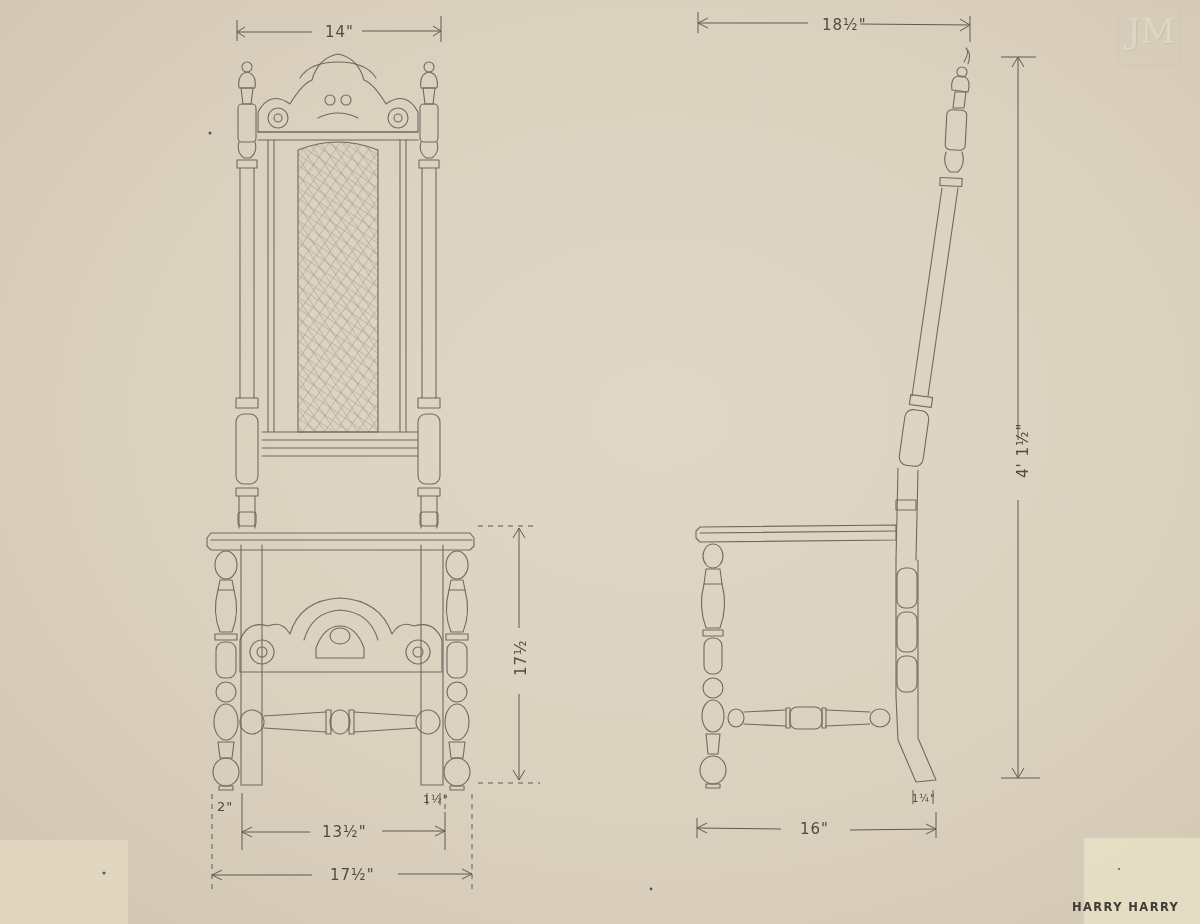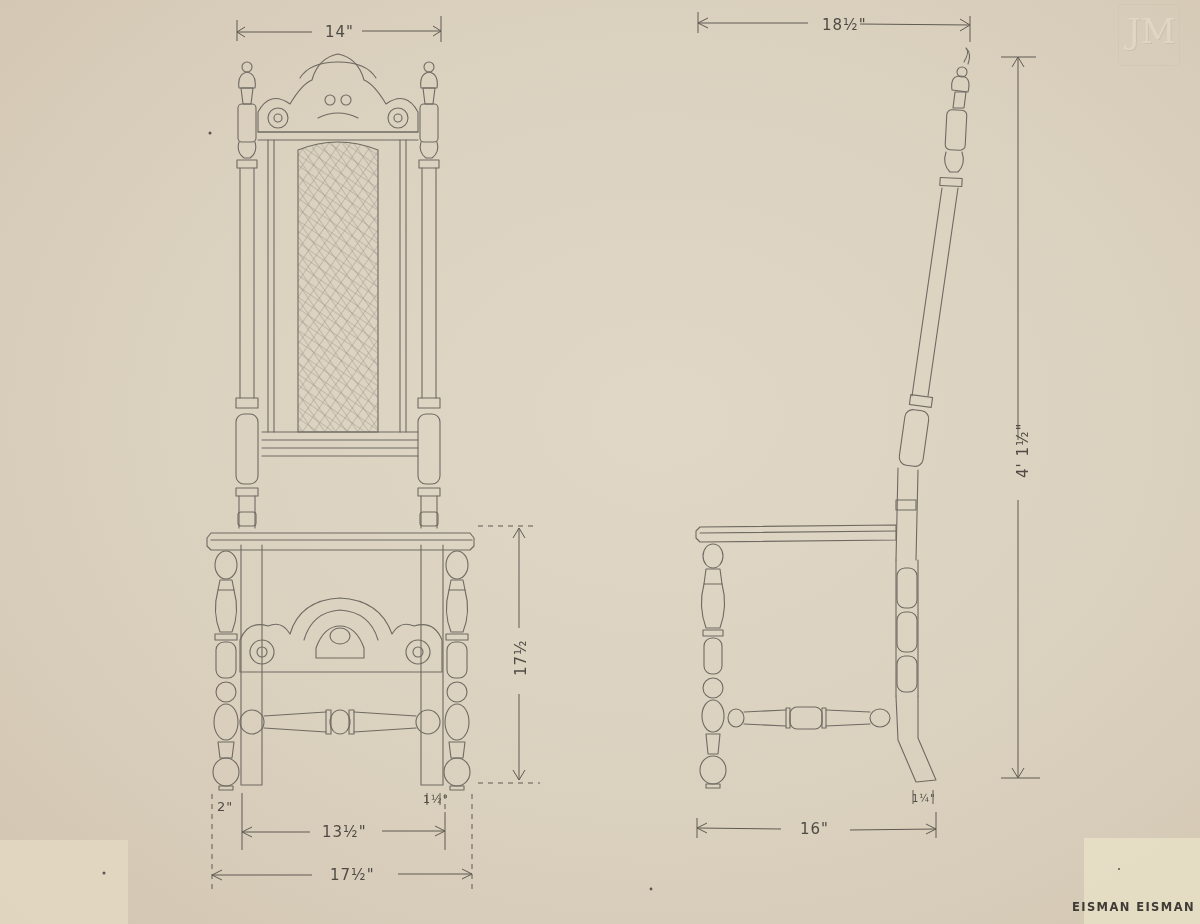--- a/index.html
+++ b/index.html
@@ -233,14 +233,14 @@
     </g>
 
     <g fill="#5a554d">
       <circle cx="210" cy="133" r="1.5"></circle>
         <circle cx="104" cy="873" r="1.5"></circle>
       <circle cx="651" cy="889" r="1.4"></circle>
         <circle cx="1119" cy="869" r="1"></circle>
     </g>
   </svg>
 
-  <div class="sig">EISMAN EISMAN</div>
+  <div class="sig">HARRY HARRY</div>
 </div>
 
 </body></html>

